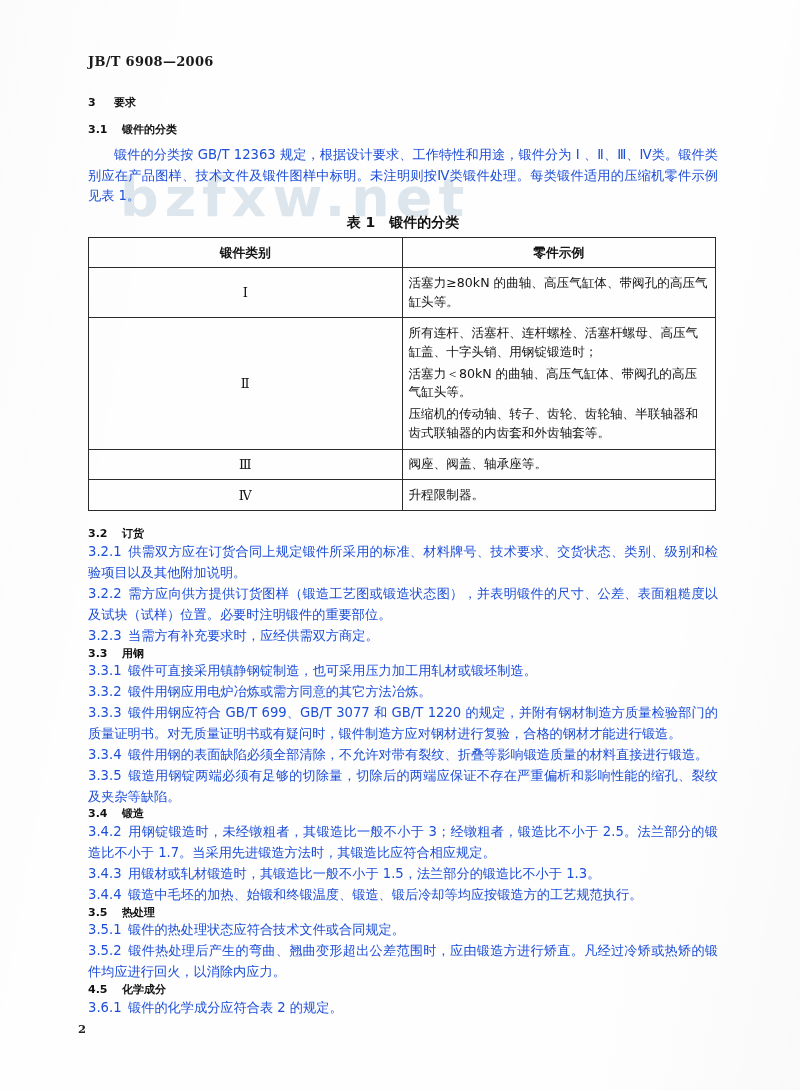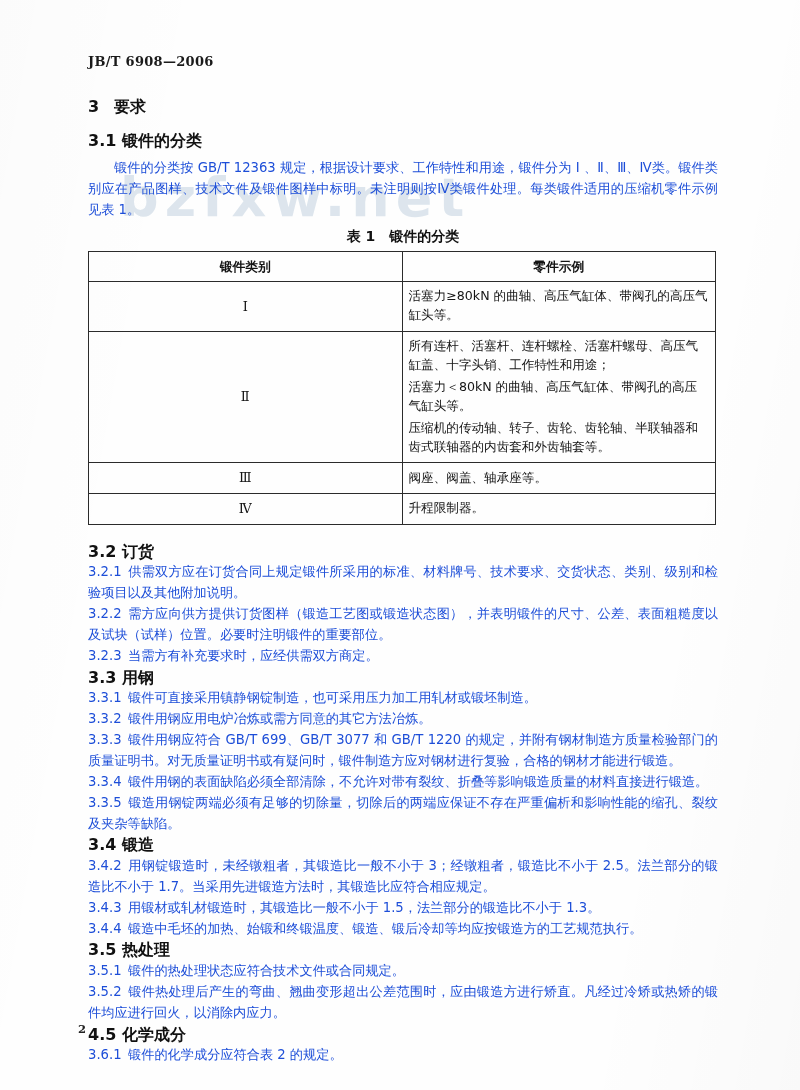--- a/index.html
+++ b/index.html
@@ -65,21 +65,21 @@
   }
 
   .body-block {
     position: absolute;
     left: 88px;
     top: 96px;
     width: 630px;
   }
 
   h2.sec {
-    font-size: 16px;
+    font-size: 11px;
     font-weight: 700;
     margin: 0 0 0 0;
     padding: 0;
     line-height: 1.35;
     color: #111;
   }
   .sec-num { display: inline-block; min-width: 26px; }
   .sec-num.wide { min-width: 34px; }
 
   p.para {
@@ -194,21 +194,21 @@
       <tbody>
         <tr>
           <td class="cat">Ⅰ</td>
           <td class="ex">
             <span class="ex-line">活塞力≥80kN 的曲轴、高压气缸体、带阀孔的高压气缸头等。</span>
           </td>
         </tr>
         <tr>
           <td class="cat">Ⅱ</td>
           <td class="ex">
-            <span class="ex-line">所有连杆、活塞杆、连杆螺栓、活塞杆螺母、高压气缸盖、十字头销、工作特性和用途；</span>
+            <span class="ex-line">所有连杆、活塞杆、连杆螺栓、活塞杆螺母、高压气缸盖、十字头销、用钢锭锻造时；</span>
             <span class="ex-line">活塞力＜80kN 的曲轴、高压气缸体、带阀孔的高压气缸头等。</span>
             <span class="ex-line">压缩机的传动轴、转子、齿轮、齿轮轴、半联轴器和齿式联轴器的内齿套和外齿轴套等。</span>
           </td>
         </tr>
         <tr>
           <td class="cat">Ⅲ</td>
           <td class="ex">
             <span class="ex-line">阀座、阀盖、轴承座等。</span>
           </td>
         </tr>

